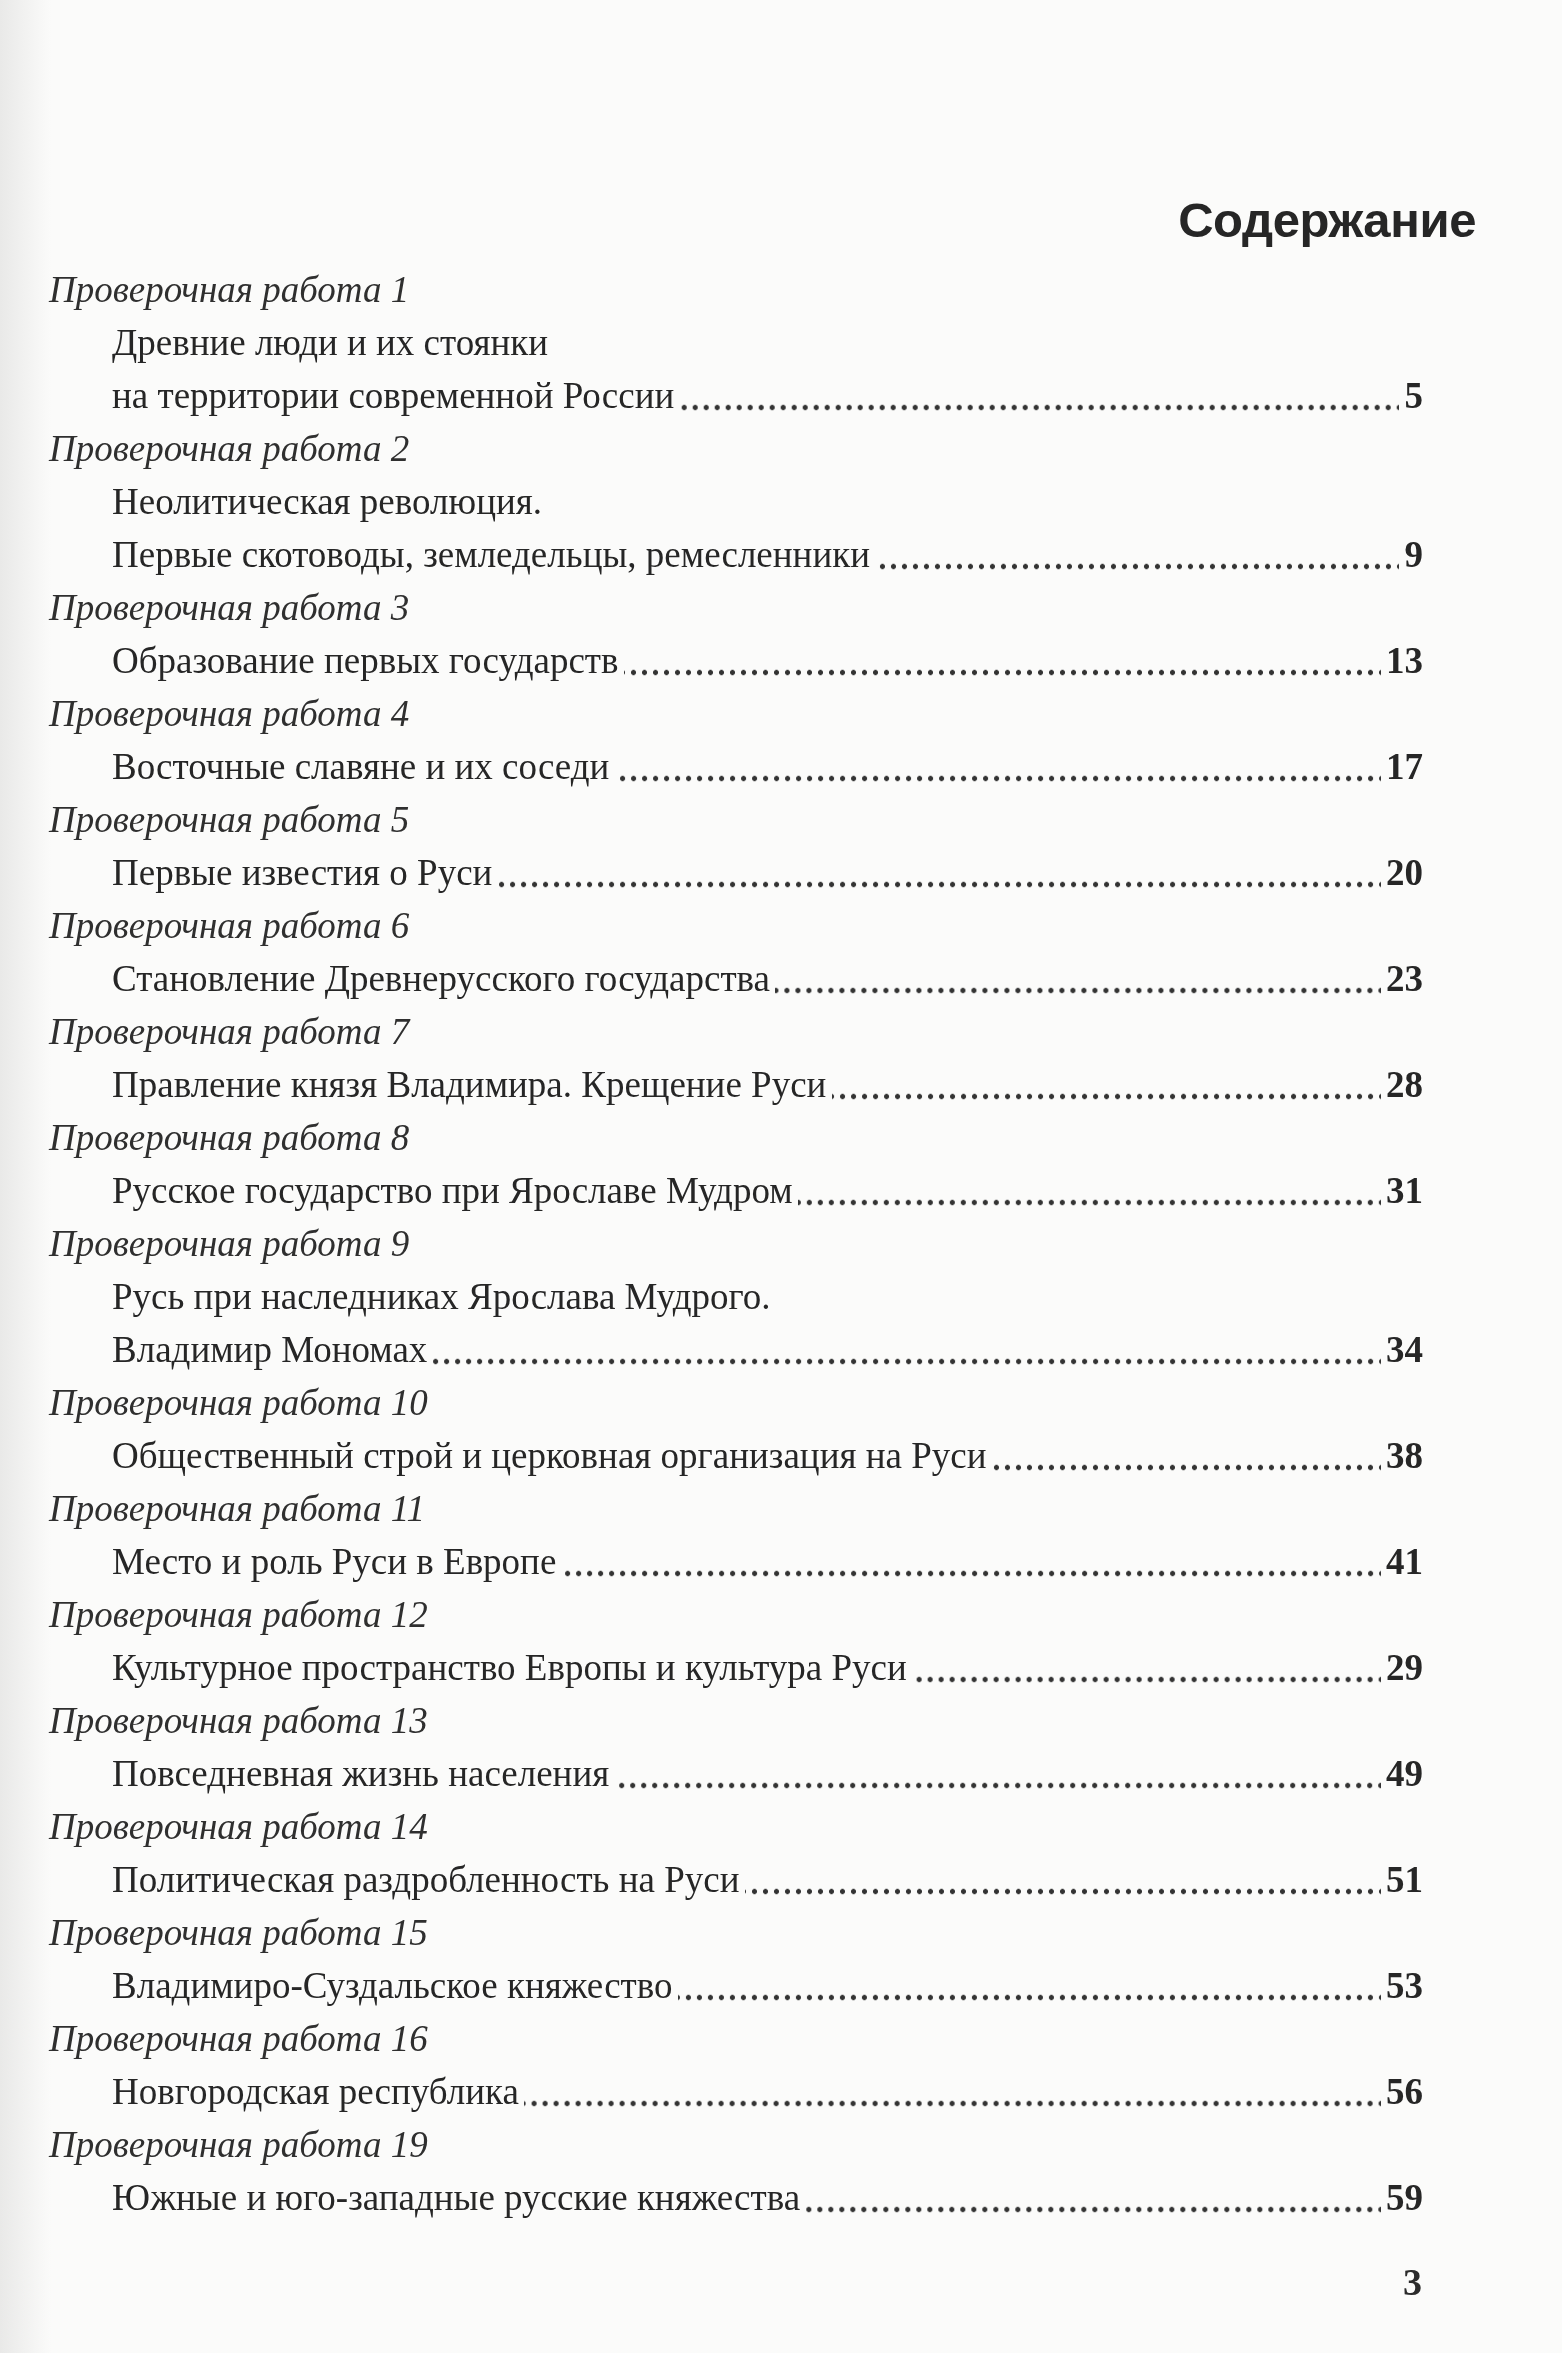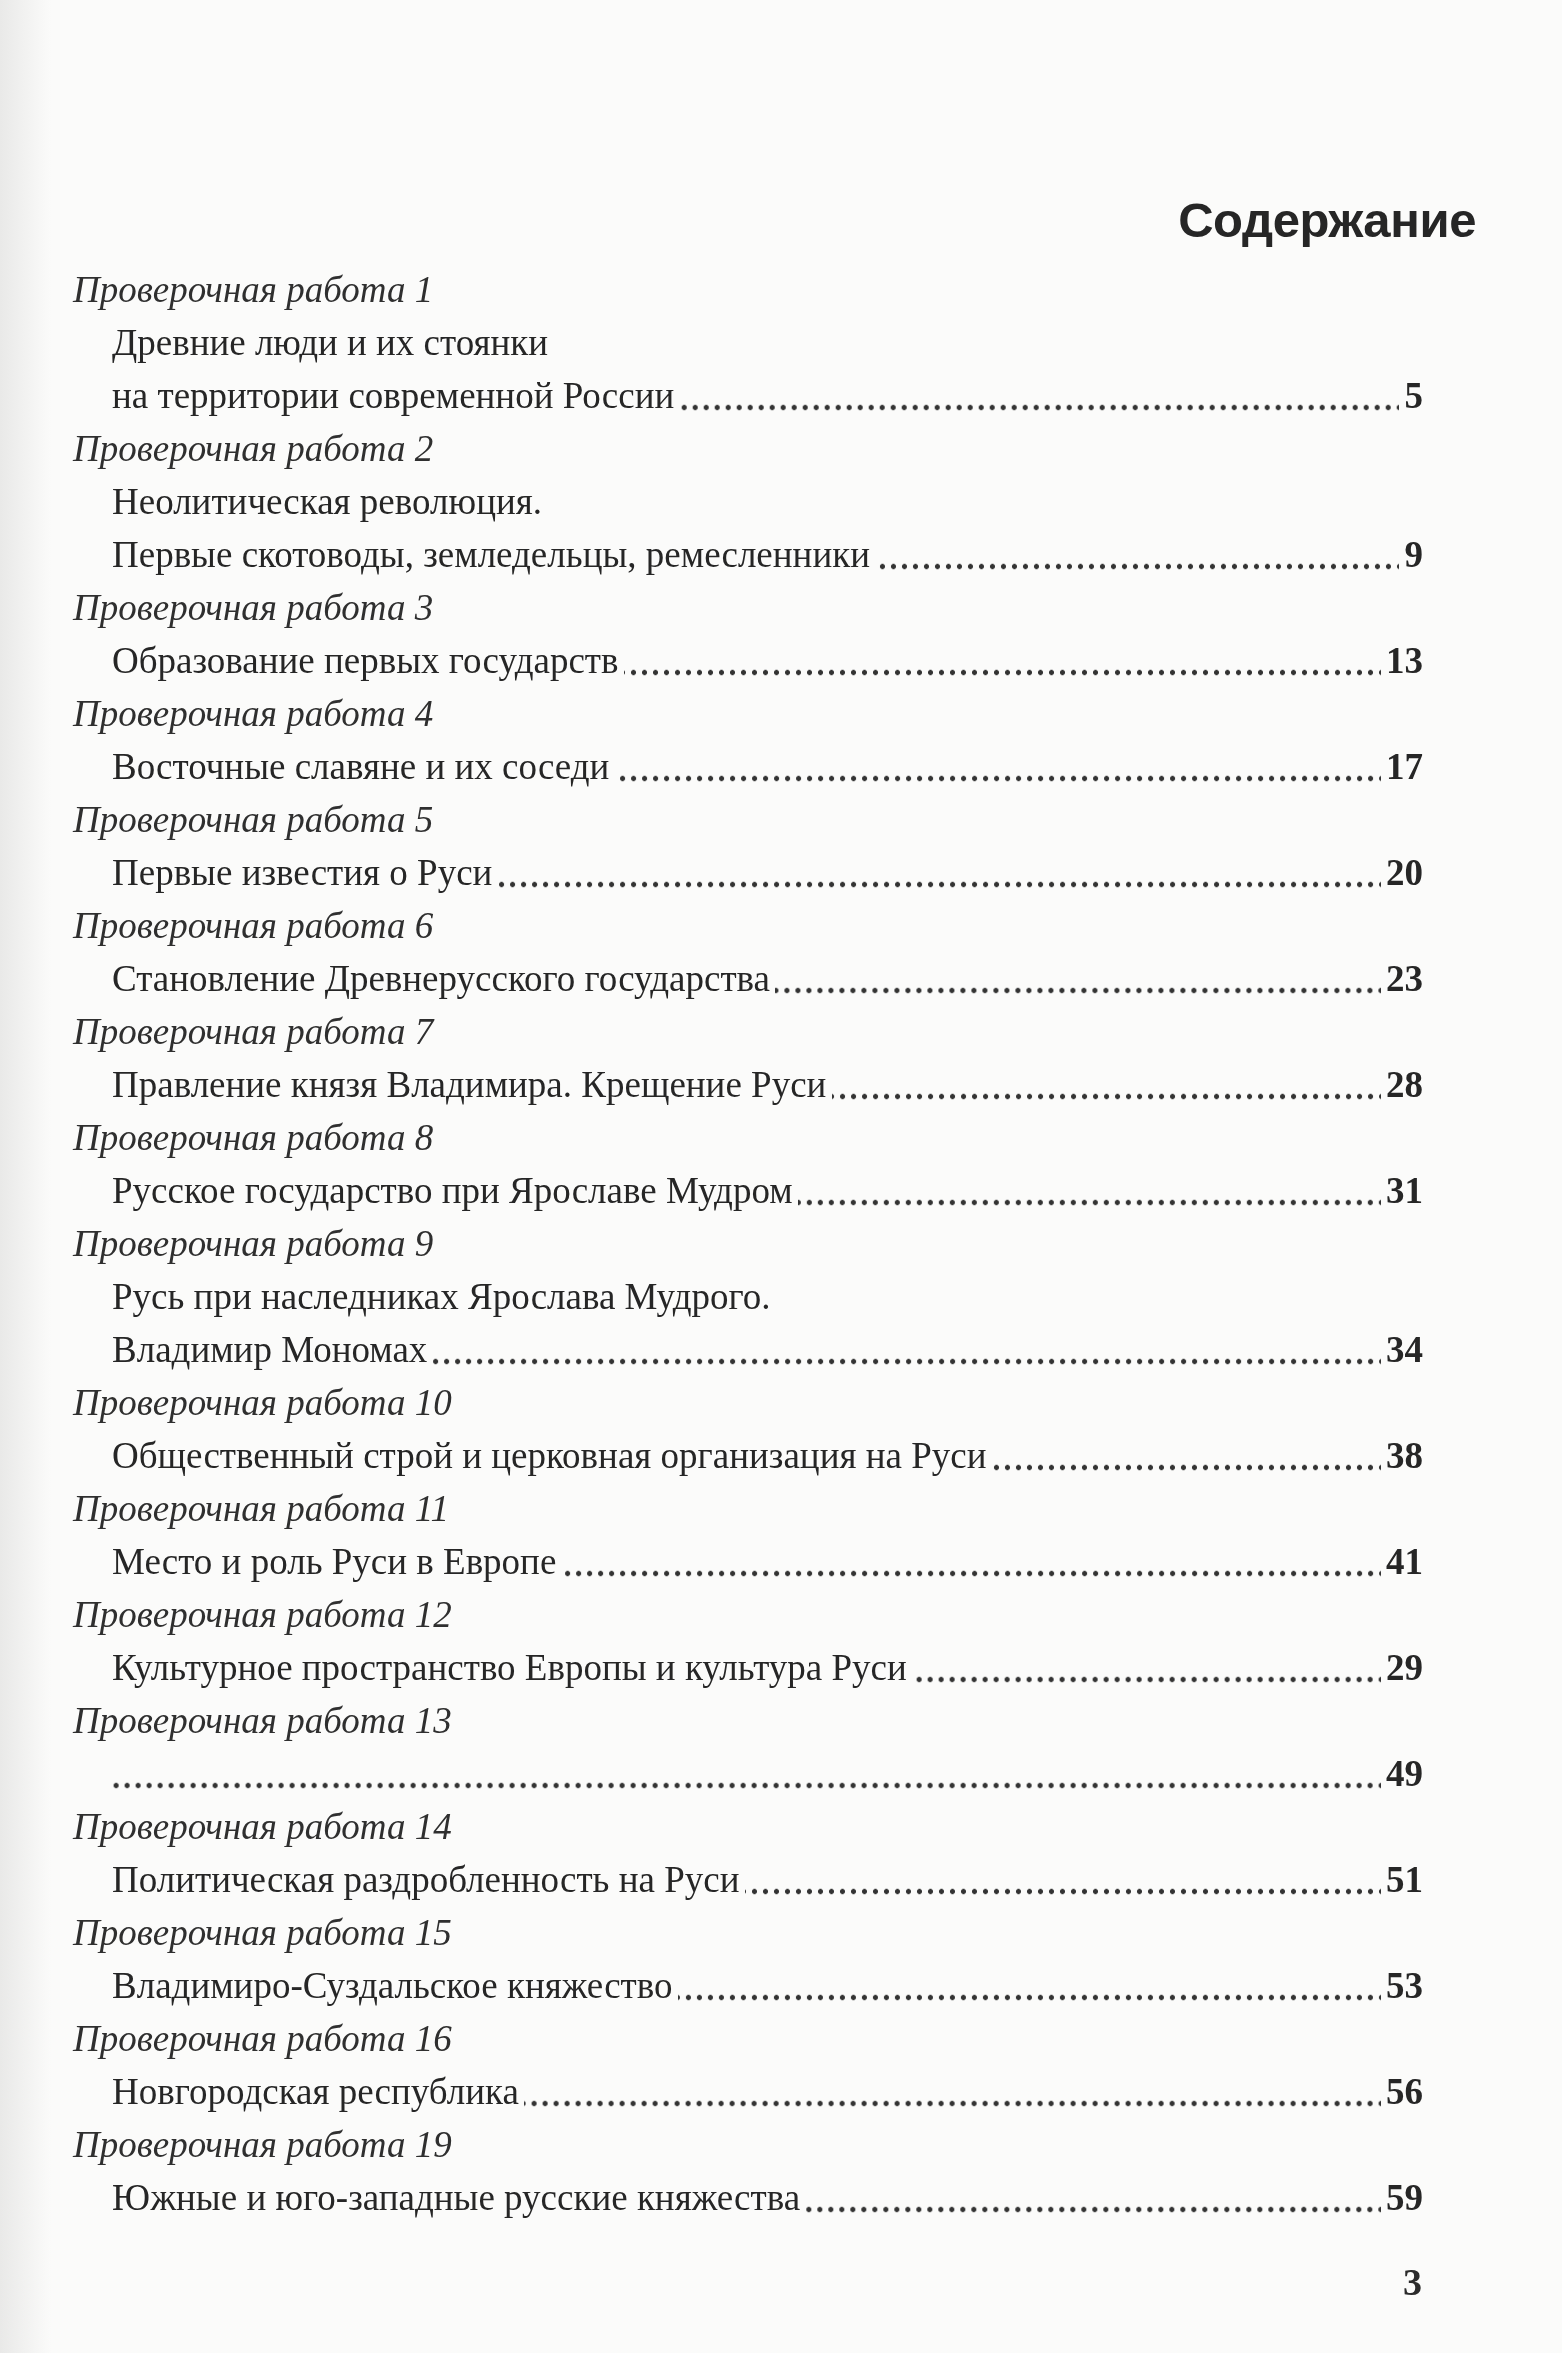--- a/index.html
+++ b/index.html
@@ -41,21 +41,20 @@
       width: 1563px;
     }
     .heading {
       height: 53px;
       line-height: 53px;
       padding-left: 49px;
       font-style: italic;
       font-size: 37px;
       color: #2f2f2f;
       white-space: nowrap;
-      margin-left: 24px;
     }
     .line {
       height: 53px;
       line-height: 53px;
       font-size: 37px;
       color: #262626;
       white-space: nowrap;
       position: relative;
       width: 1423px;
       padding-left: 112px;
@@ -177,20 +176,21 @@
       <span class="page">41</span>
     </div>
     <div class="heading">Проверочная работа 12</div>
     <div class="line">
       <span class="text">Культурное пространство Европы и культура Руси</span>
       <span class="leader"></span>
       <span class="page">29</span>
     </div>
     <div class="heading">Проверочная работа 13</div>
     <div class="line">
+      <span class="text">Повседневная жизнь населения</span>
       <span class="leader"></span>
       <span class="page">49</span>
     </div>
     <div class="heading">Проверочная работа 14</div>
     <div class="line">
       <span class="text">Политическая раздробленность на Руси</span>
       <span class="leader"></span>
       <span class="page">51</span>
     </div>
     <div class="heading">Проверочная работа 15</div>

